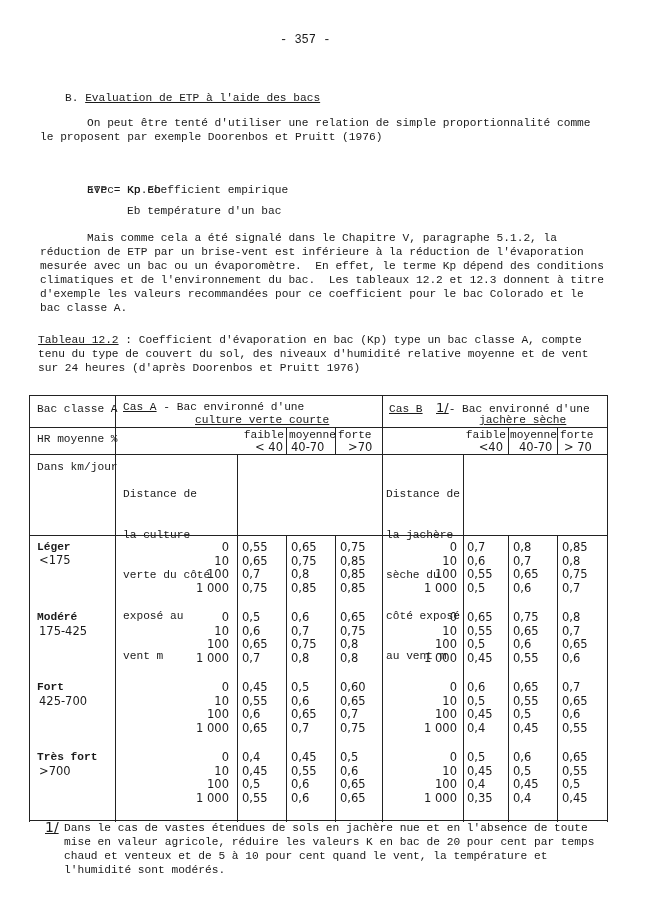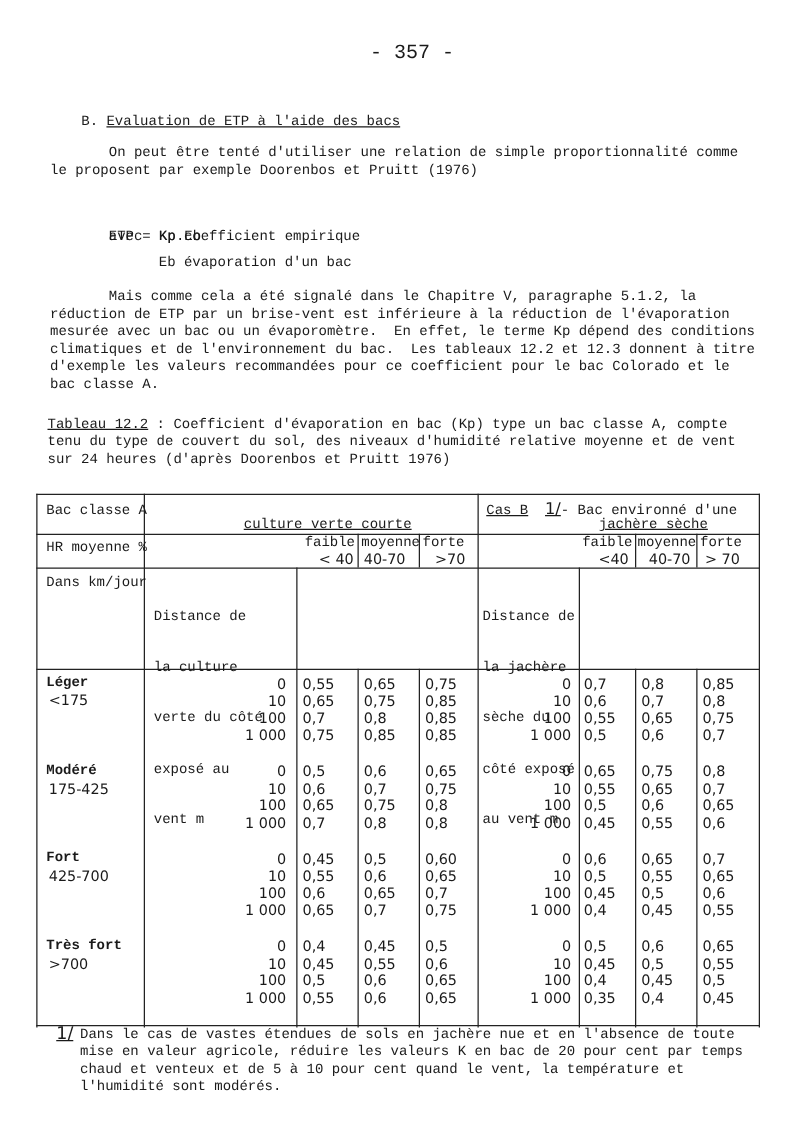--- a/index.html
+++ b/index.html
@@ -1,20 +1,20 @@
 <!DOCTYPE html>
 <html><head>
 <meta charset="utf-8">
 <style>
   html, body { margin:0; padding:0; background:#ffffff; }
   body { width:648px; height:901px; position:relative; overflow:hidden;
          font-family:"Liberation Mono","DejaVu Sans Mono",monospace; color:#1a1a1a; font-size:11.2px; }
   .abs { position:absolute; white-space:pre; }
   .u { text-decoration:underline; }
-  .page-num { left:280px; top:33px; font-size:16px;margin-left:16px; }
+  .page-num { left:280px; top:33px; font-size:12px; }
   .heading { left:65px; top:92px; }
   
   .grid { position:absolute; left:29px; top:395px; width:579px; height:427px; }
   .vl { position:absolute; border-left:1.6px solid #222; }
   .hl { position:absolute; border-top:1.6px solid #222; }
   .cell { position:absolute; white-space:pre; line-height:13.5px; }
   .num { position:absolute; white-space:pre; line-height:13.5px; font-family:"DejaVu Sans","Liberation Sans",sans-serif; font-size:11.5px; }
   .right { text-align:right; }
 </style>
 </head>
@@ -22,21 +22,21 @@
 
 <div class="abs page-num">- 357 -</div>
 
 <div class="abs heading"><span>B.</span> <span class="u">Evaluation de ETP à l'aide des bacs</span></div>
 
 <div class="abs" style="left:87px;top:117px;">On peut être tenté d'utiliser une relation de simple proportionnalité comme</div>
 <div class="abs" style="left:40px;top:131px;">le proposent par exemple Doorenbos et Pruitt (1976)</div>
 <div class="abs" style="left:87px;top:159px;margin-top:25px;">ETP = Kp.Eb</div>
 <div class="abs" style="left:87px;top:184px;">avec</div>
 <div class="abs" style="left:127px;top:184px;">Kp coefficient empirique</div>
-<div class="abs" style="left:127px;top:205px;">Eb évaporation d'un bac</div>
+<div class="abs" style="left:127px;top:205px;">Eb température d'un bac</div>
 
 <div>
   <div class="abs" style="left:87px;top:232px;">Mais comme cela a été signalé dans le Chapitre V, paragraphe 5.1.2, la</div>
   <div class="abs" style="left:40px;top:246px;">réduction de ETP par un brise-vent est inférieure à la réduction de l'évaporation</div>
   <div class="abs" style="left:40px;top:260px;">mesurée avec un bac ou un évaporomètre.  En effet, le terme Kp dépend des conditions</div>
   <div class="abs" style="left:40px;top:274px;">climatiques et de l'environnement du bac.  Les tableaux 12.2 et 12.3 donnent à titre</div>
   <div class="abs" style="left:40px;top:288px;">d'exemple les valeurs recommandées pour ce coefficient pour le bac Colorado et le</div>
   <div class="abs" style="left:40px;top:302px;">bac classe A.</div>
 </div>
 
@@ -65,20 +65,21 @@
   <div class="vl" style="left:257px;top:140px;height:287px;"></div>
   <div class="vl" style="left:306px;top:140px;height:287px;"></div>
 
   <div class="vl" style="left:434px;top:59px;height:368px;"></div>
   <div class="vl" style="left:479px;top:32px;height:27px;"></div>
   <div class="vl" style="left:528px;top:32px;height:27px;"></div>
   <div class="vl" style="left:479px;top:140px;height:287px;"></div>
   <div class="vl" style="left:528px;top:140px;height:287px;"></div>
 
   <div class="cell" style="left:8px;top:8px;">Bac classe A</div>
+  <div class="cell" style="left:94px;top:6px;"><span class="u">Cas A</span><span> - Bac environné d'une</span></div>
   <div class="cell u" style="left:166px;top:19px;text-align:center;">culture verte courte</div>
 
   <div class="cell" style="left:360px;top:6px;"><span class="u">Cas B</span>  <span class="u" style="font-family:'DejaVu Sans',sans-serif;font-size:13px;">1/</span><span>- Bac environné d'une</span></div>
   <div class="cell u" style="left:450px;top:19px;">jachère sèche</div>
 
   <div class="cell" style="left:8px;top:38px;">HR moyenne %</div>
 
   <div class="cell right" style="left:208px;width:47px;top:34px;">faible</div>
   <div class="num right" style="left:208px;width:46px;top:46px;">&lt; 40</div>
   <div class="cell" style="left:260px;top:34px;">moyenne</div>

